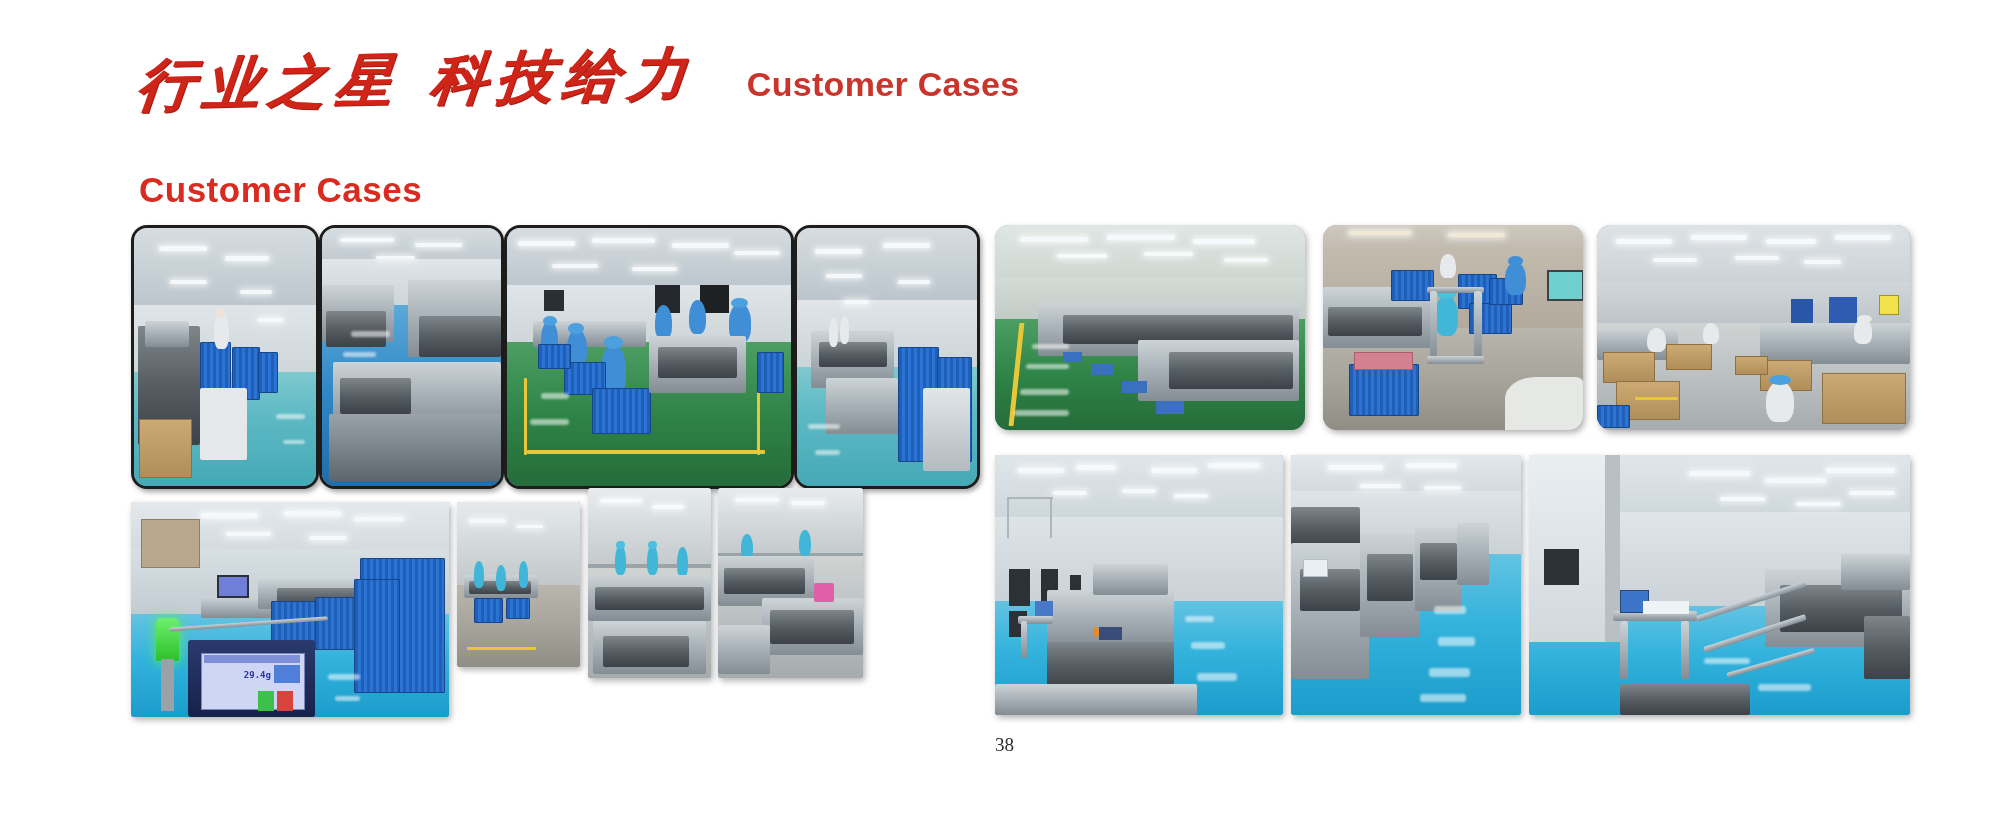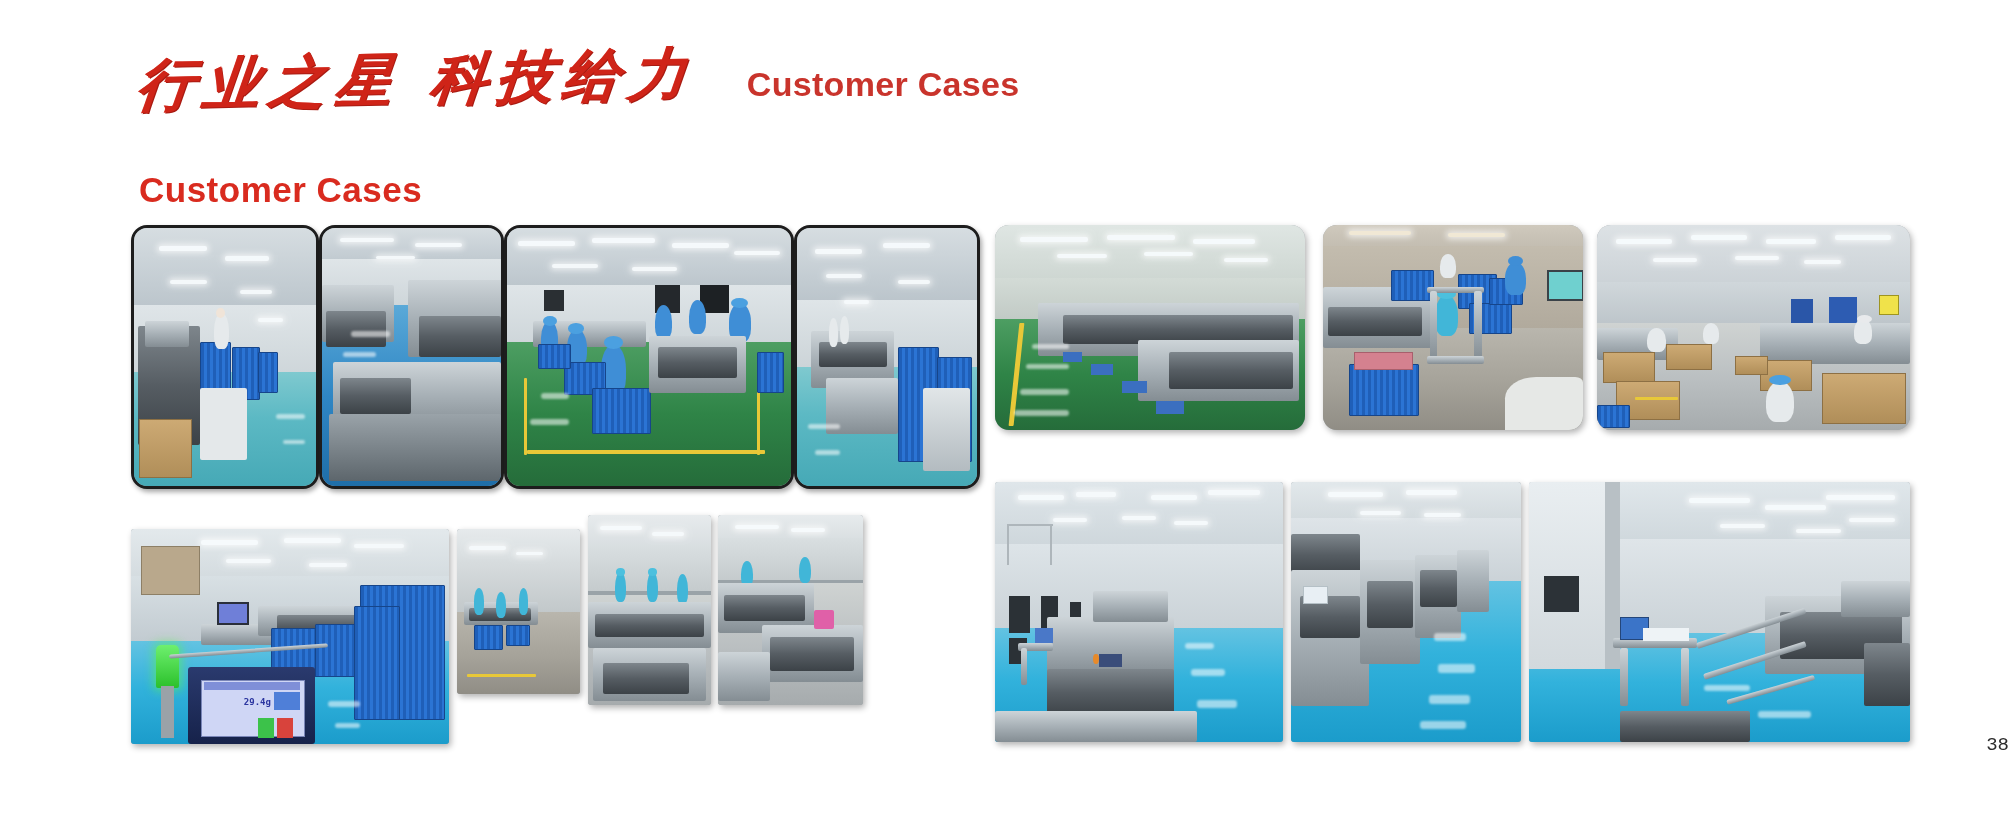--- a/index.html
+++ b/index.html
@@ -83,21 +83,20 @@
     background: #9aa3a8;
   }
   .photo.framed {
     border: 3px solid #1d1d1d;
     border-radius: 16px;
     box-shadow: 2px 3px 5px rgba(0,0,0,0.35);
   }
   .photo.plain {
     border-radius: 3px;
     box-shadow: 2px 3px 6px rgba(0,0,0,0.30);
-    margin-top: 27px;
   }
   .photo.softround {
     border-radius: 14px;
     box-shadow: 2px 3px 6px rgba(0,0,0,0.30);
   }
   .scene {
     position: absolute;
     inset: 0;
   }
 
@@ -167,22 +166,22 @@
     position: absolute;
     background: linear-gradient(180deg,#cdaa74 0%,#b08e59 100%);
     border: 1px solid #8d7044;
   }
 
   
   #page-number {
     position: absolute;
     left: 0; right: 0;
     top: 734px;
-    text-align: right;
-    font-family: Liberation Mono, monospace;
+    text-align: center;
+    font-family: Liberation Serif, serif;
     font-size: 19px;
     color: #2b2b2b;
   }
 </style>
 </head>
 <body>
 
 <div id="title-block">
 
   <div id="calligraphy-line">

